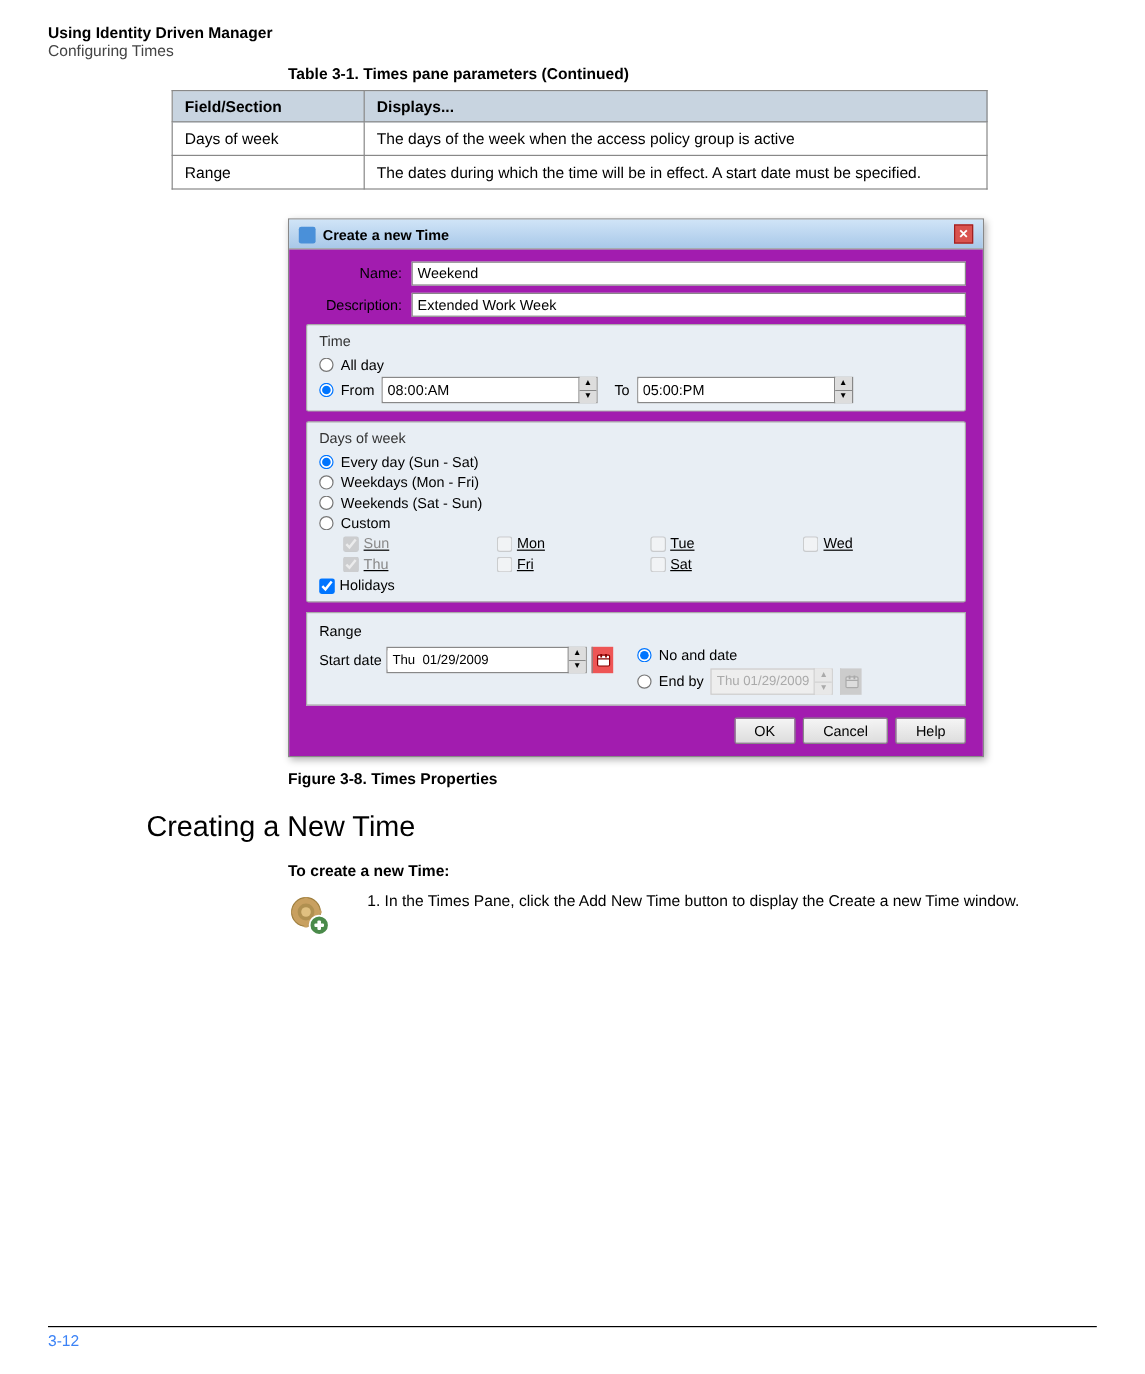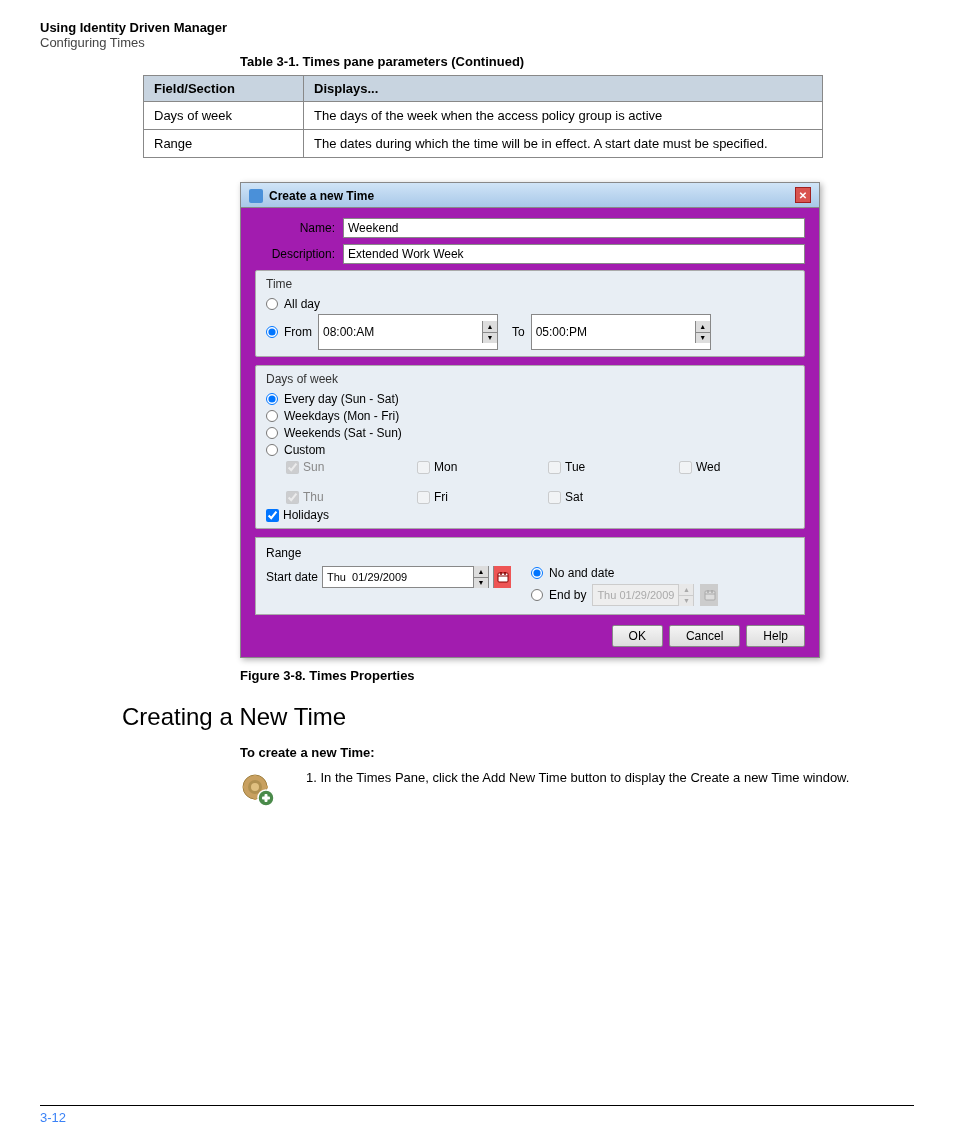--- a/index.html
+++ b/index.html
@@ -160,21 +160,21 @@
       display: flex;
       align-items: center;
       gap: 6px;
       font-size: 12px;
     }
     .time-input-box {
       display: flex;
       align-items: center;
       border: 1px solid #888;
       background: #fff;
-      height: 36px;
+      height: 22px;
     }
     .time-input-text {
       padding: 2px 4px;
       font-size: 12px;
       min-width: 70px;
       border: none;
       outline: none;
     }
     .time-spinner {
       display: flex;
@@ -194,23 +194,24 @@
       justify-content: center;
       padding: 0;
     }
     .time-spinner-btn:first-child {
       border-bottom: 1px solid #888;
     }
 
     .days-checkboxes {
       display: grid;
       grid-template-columns: repeat(4, 1fr);
-      gap: 16px;
+      gap: 3px;
       margin-left: 20px;
       margin-top: 3px;
+      text-decoration: underline;
     }
     .day-check {
       display: flex;
       align-items: center;
       gap: 4px;
       font-size: 12px;
       color: #888;
     }
     .day-check.active {
       color: #000;

